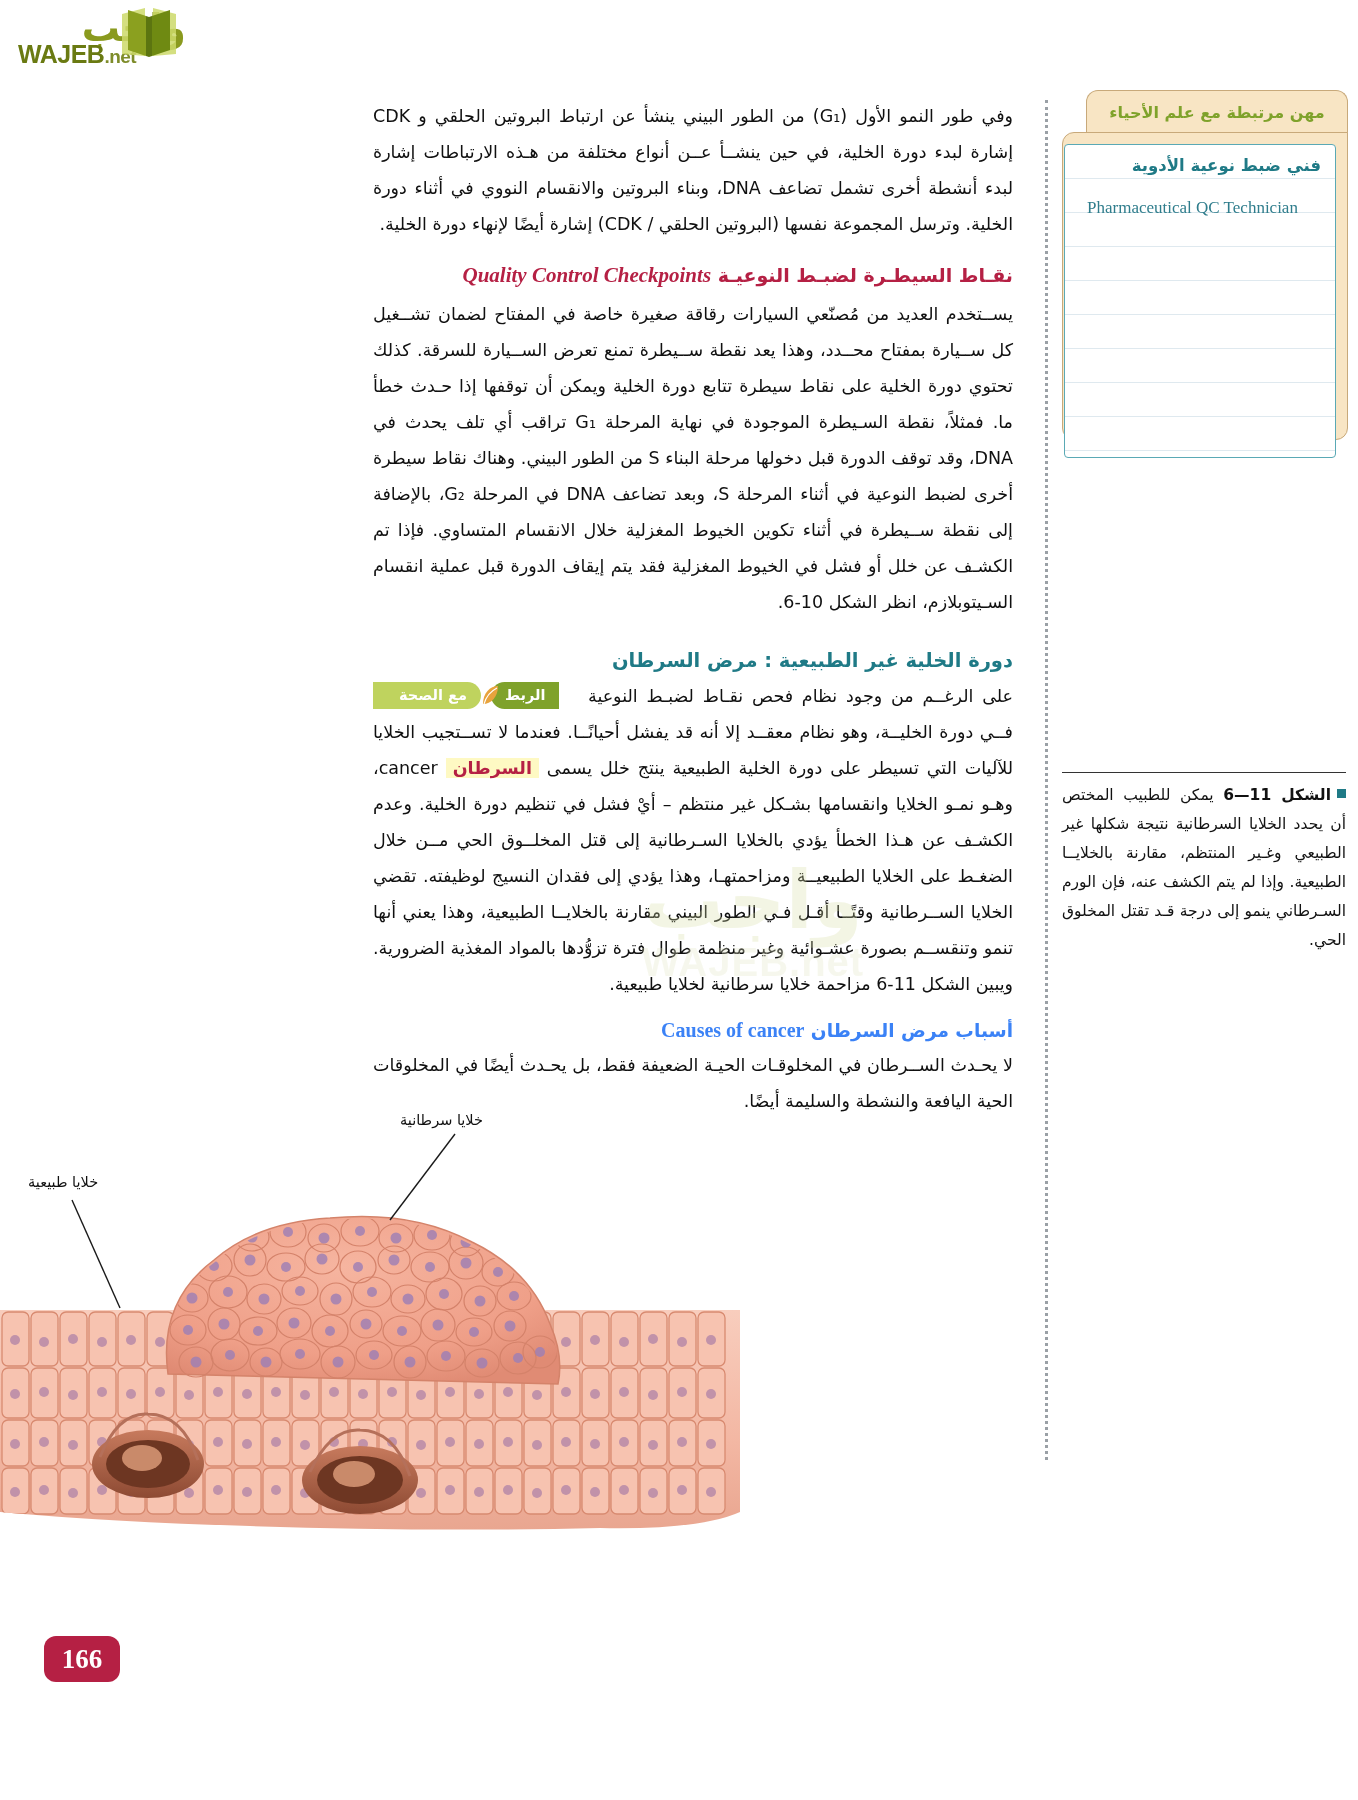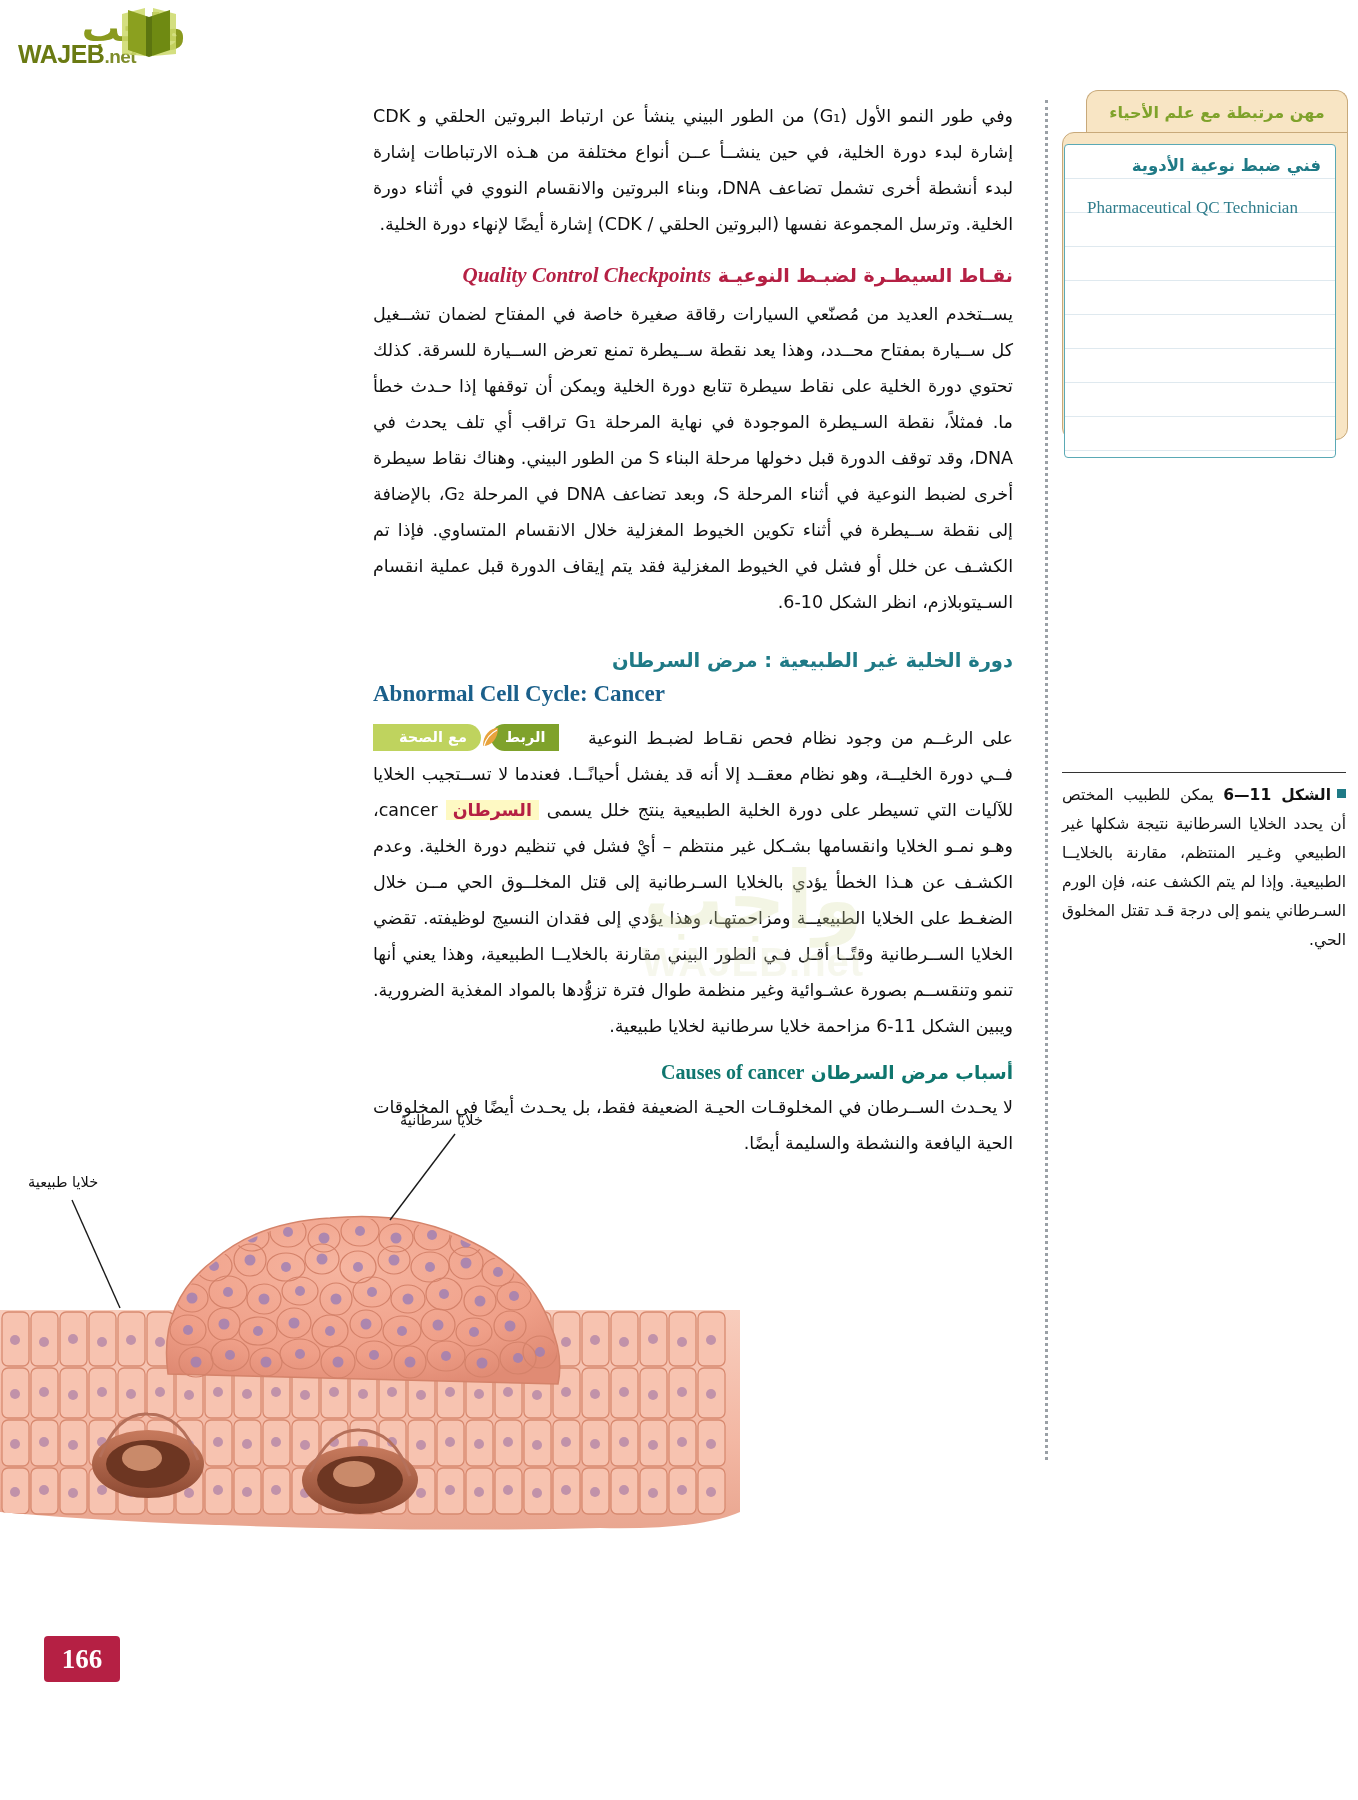--- a/index.html
+++ b/index.html
@@ -48,21 +48,21 @@
   .h-teal{
     color:#1f7a86;font-weight:bold;font-size:19.5px;line-height:30px;
     margin:26px 0 2px 0;text-align:right;
   }
   .h-teal-en{
     color:#1a5f8a;font-weight:bold;font-size:23px;line-height:32px;
     margin:0 0 10px 0;text-align:left;direction:ltr;
     font-family:"Liberation Serif",serif;
   }
   .h-red-sm{
-    color:#0f766e;font-weight:bold;font-size:18.5px;line-height:28px;
+    color:#3b82f6;font-weight:bold;font-size:18.5px;line-height:28px;
     margin:14px 0 2px 0;text-align:right;
   }
   .h-red-sm .en{font-family:"Liberation Serif",serif;font-size:20px;}
   .hl{background:#fef9c3;color:#b52044;font-weight:bold;padding:0 7px;}
   .badge-wrap{position:relative;float:left;width:215px;height:30px;margin:4px 0 0 0;}
   .badge-a{position:absolute;left:0;top:0;height:27px;line-height:27px;
     background:#bfd35e;color:#ffffff;font-size:14.5px;font-weight:bold;
     border-radius:0 14px 14px 0;padding:0 14px 0 26px;}
   .badge-b{position:absolute;left:118px;top:0;height:27px;line-height:27px;
     background:#7fa22b;color:#ffffff;font-size:14.5px;font-weight:bold;
@@ -122,21 +122,21 @@
   
   .illus{position:absolute;top:1040px;left:0px;width:740px;height:430px;}
   .lbl{
     position:absolute;font-family:"DejaVu Sans",sans-serif;font-size:14.5px;
     color:#111;direction:rtl;white-space:nowrap;
   }
 
   
   .pagenum{
     position:absolute;bottom:118px;left:44px;width:76px;height:46px;
-    background:#b52044;color:#ffffff;border-radius:4px;
+    background:#b52044;color:#ffffff;border-radius:12px;
     font-family:"Liberation Serif",serif;font-weight:bold;font-size:27px;
     line-height:46px;text-align:center;direction:ltr;
   }
 
   
   .wm{
     position:absolute;top:790px;right:430px;width:350px;height:150px;
     opacity:0.30;pointer-events:none;
   }
   .wm-ar{font-size:80px;font-weight:bold;color:#d8dfa8;
@@ -190,21 +190,20 @@
     <p>وفي طور النمو الأول (G₁) من الطور البيني ينشأ عن ارتباط البروتين الحلقي و CDK إشارة لبدء دورة الخلية، في حين ينشــأ عــن أنواع مختلفة من هـذه الارتباطات إشارة لبدء أنشطة أخرى تشمل تضاعف DNA، وبناء البروتين والانقسام النووي في أثناء دورة الخلية. وترسل المجموعة نفسها (البروتين الحلقي / CDK) إشارة أيضًا لإنهاء دورة الخلية.</p>
 
     <div class="h-red">
       <span>نقـاط السيطـرة لضبـط النوعيـة</span>
       <span class="en">Quality Control Checkpoints</span>
     </div>
 
     <p>يســتخدم العديد من مُصنّعي السيارات رقاقة صغيرة خاصة في المفتاح لضمان تشــغيل كل ســيارة بمفتاح محــدد، وهذا يعد نقطة ســيطرة تمنع تعرض الســيارة للسرقة. كذلك تحتوي دورة الخلية على نقاط سيطرة تتابع دورة الخلية ويمكن أن توقفها إذا حـدث خطأ ما. فمثلاً، نقطة السـيطرة الموجودة في نهاية المرحلة G₁ تراقب أي تلف يحدث في DNA، وقد توقف الدورة قبل دخولها مرحلة البناء S من الطور البيني. وهناك نقاط سيطرة أخرى لضبط النوعية في أثناء المرحلة S، وبعد تضاعف DNA في المرحلة G₂، بالإضافة إلى نقطة ســيطرة في أثناء تكوين الخيوط المغزلية خلال الانقسام المتساوي. فإذا تم الكشـف عن خلل أو فشل في الخيوط المغزلية فقد يتم إيقاف الدورة قبل عملية انقسام السـيتوبلازم، انظر الشكل 10-6.</p>
 
     <div class="h-teal">دورة الخلية غير الطبيعية : مرض السرطان</div>
-    <div class="h-teal-en">Abnormal Cell Cycle: Cancer</div>
 
     <div class="badge-wrap">
       <div class="badge-a">مع الصحة</div>
       <div class="badge-b">الربط</div>
       <svg class="leaf" viewBox="0 0 18 21">
         <path d="M2 19 C2 8 9 1 17 1 C17 12 10 19 2 19 Z" fill="#e8a33d"></path>
         <path d="M3 19 C5 12 10 6 16 3" stroke="#ffffff" stroke-width="1.1" fill="none"></path>
       </svg>
     </div>
 

